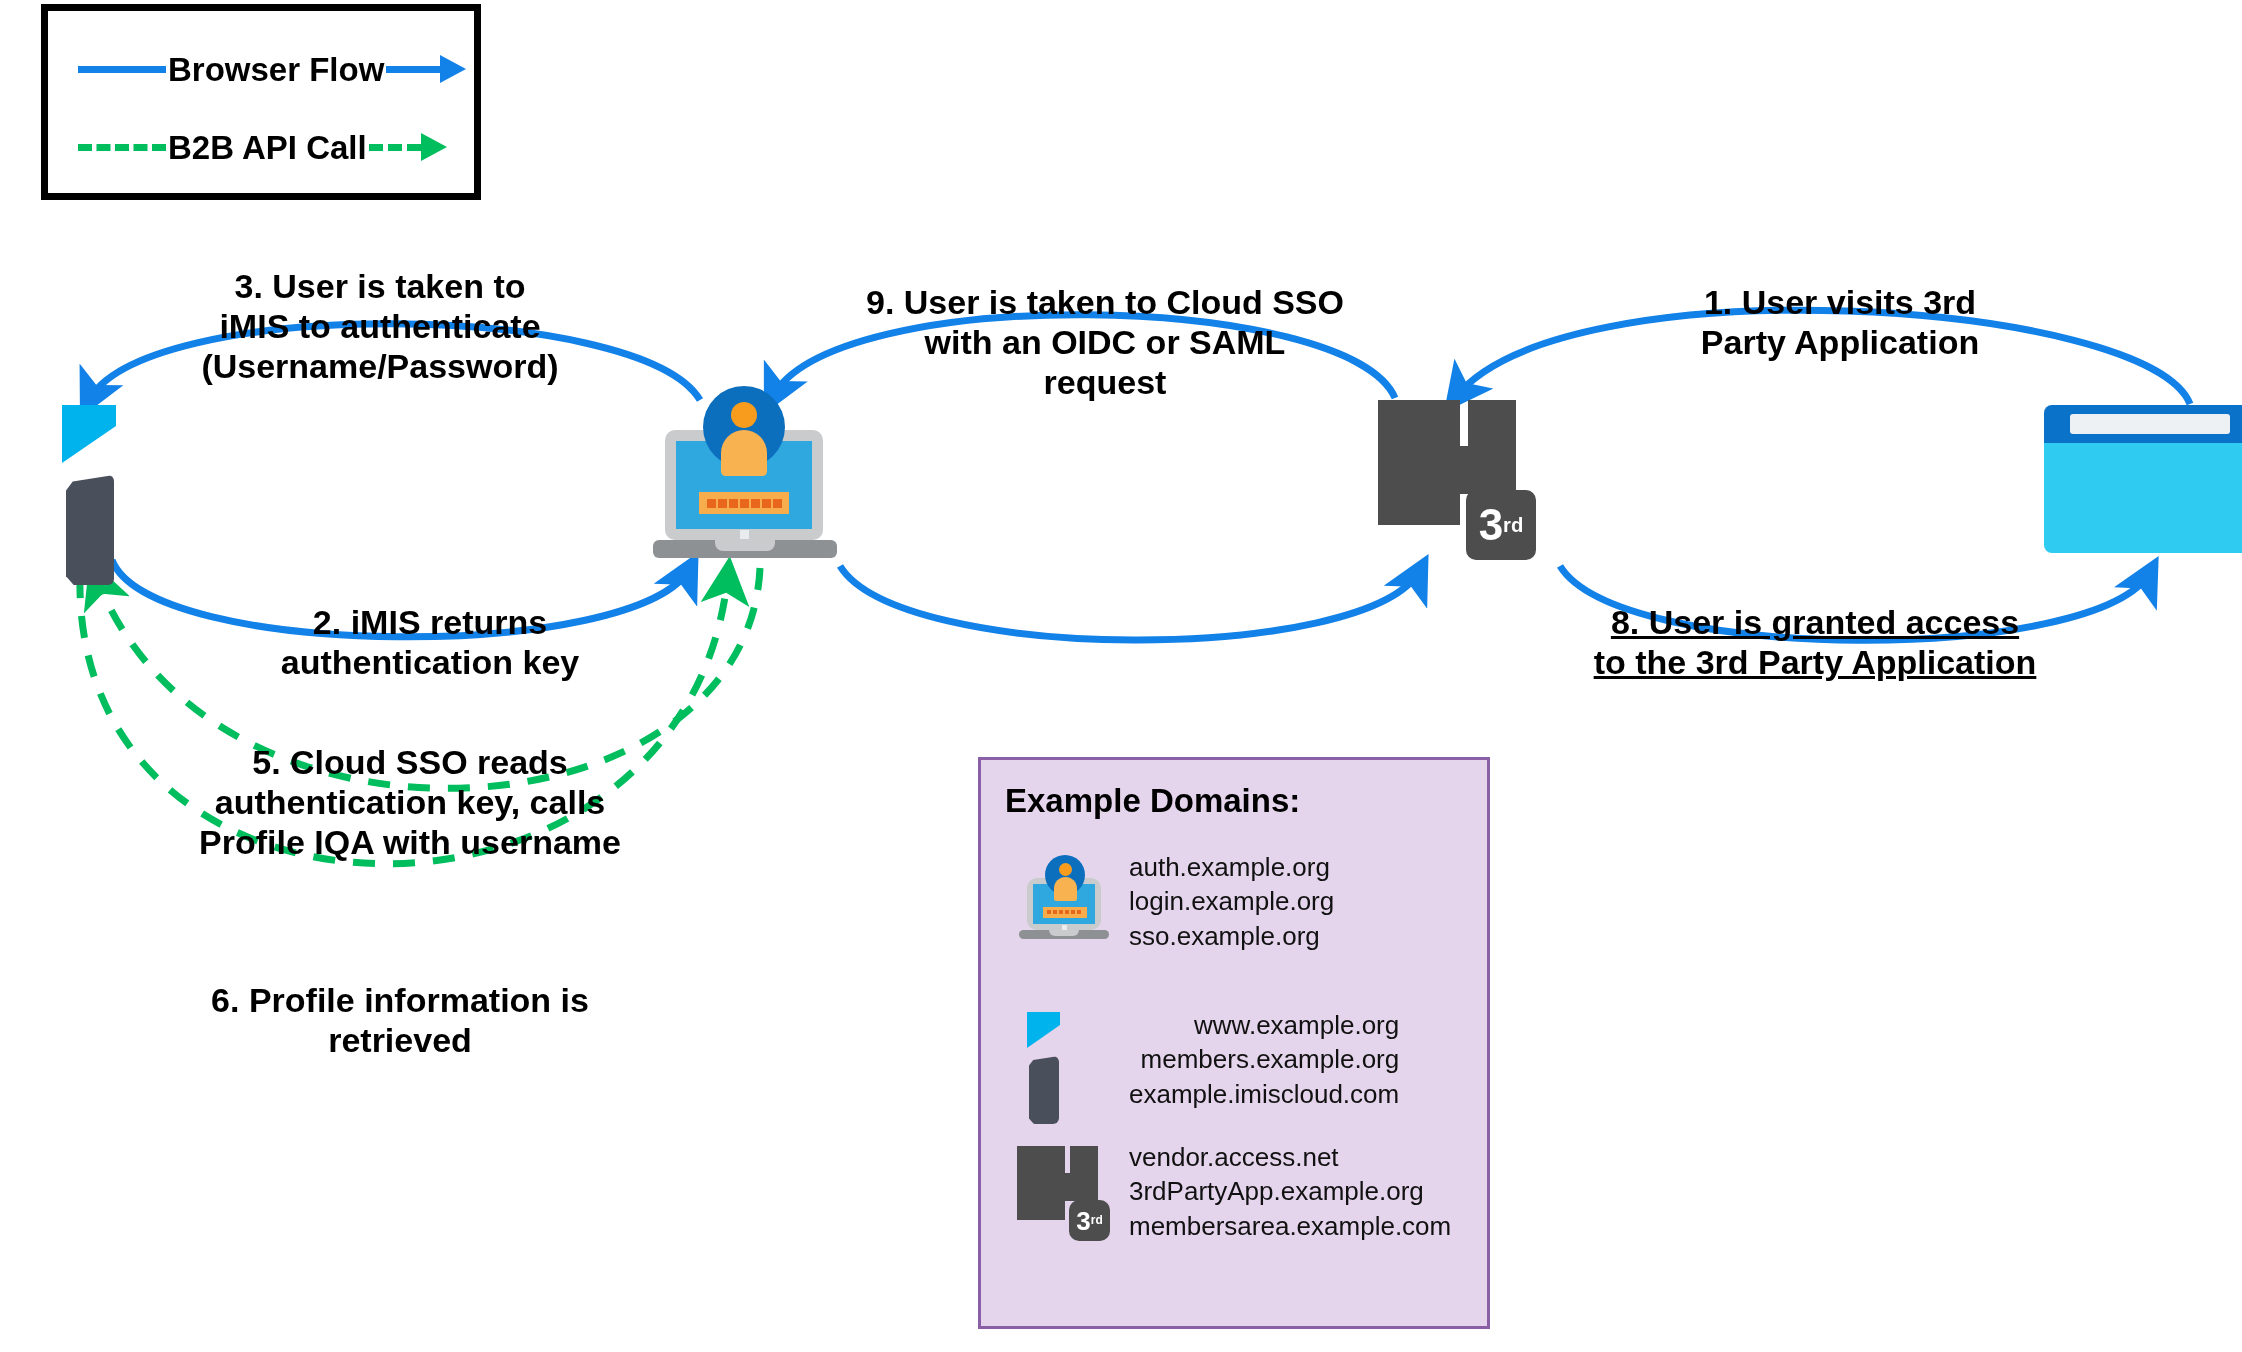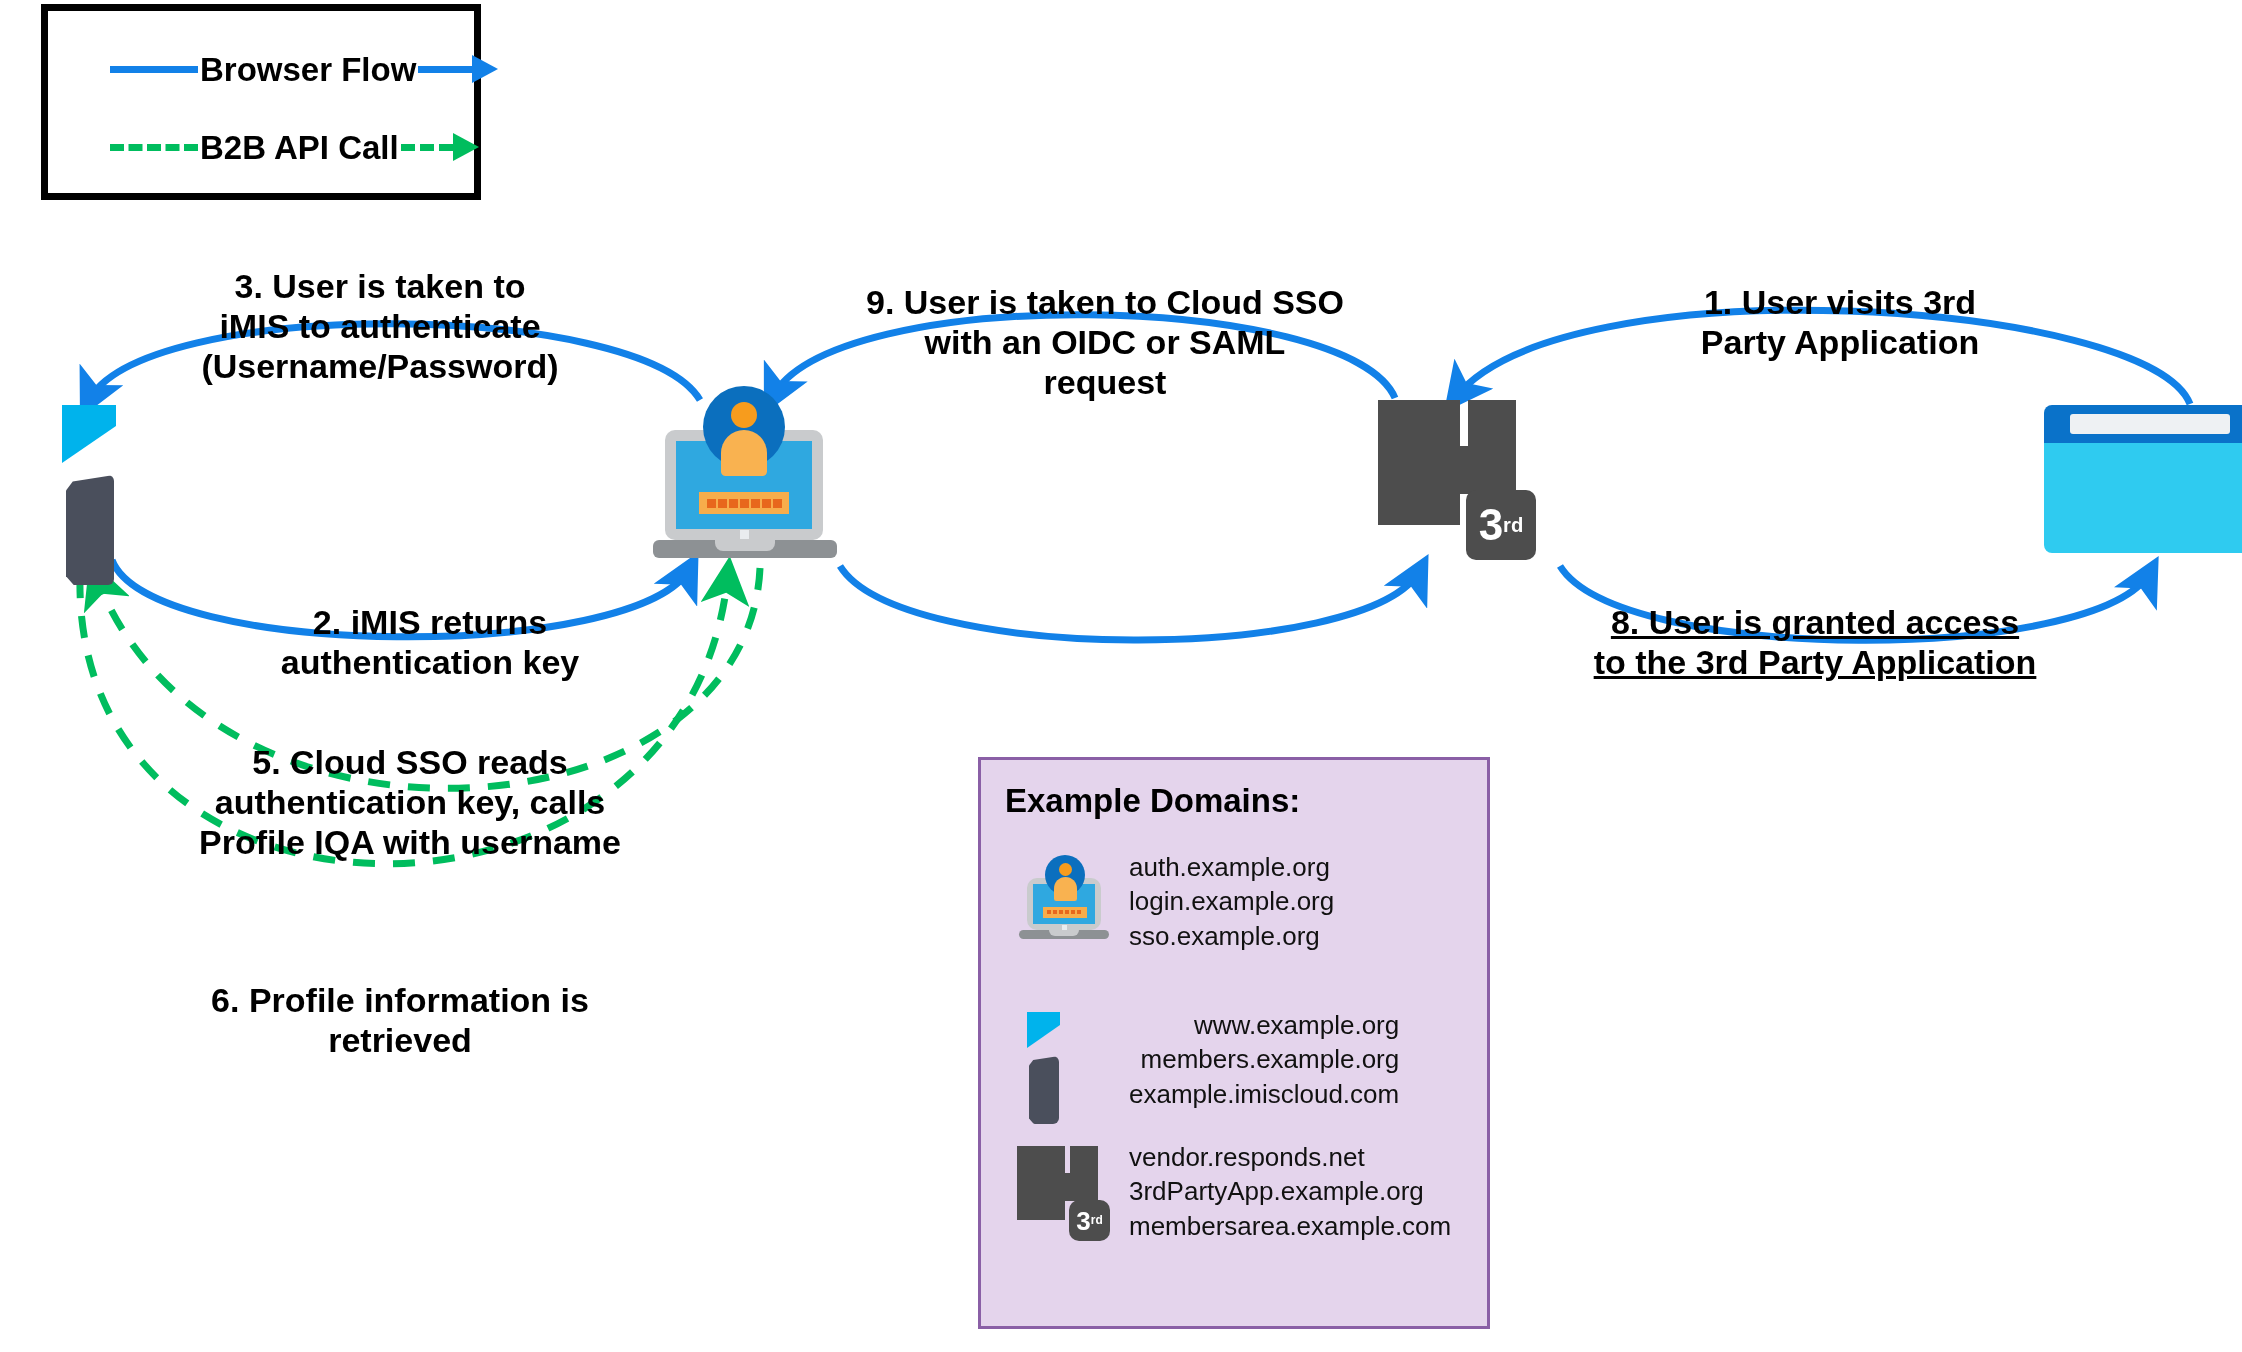--- a/index.html
+++ b/index.html
@@ -7,21 +7,21 @@
     width:2242px;height:1352px;position:relative;overflow:hidden;
     font-family:"Liberation Sans", sans-serif;
   }
   .stage{position:absolute;left:0;top:0;width:2242px;height:1352px;}
 
   
   #legend{
     position:absolute;left:41px;top:4px;width:440px;height:196px;
     border:7px solid #000000;background:#ffffff;box-sizing:border-box;
   }
-  .legend-row{position:absolute;left:0;width:100%;height:40px;display:flex;align-items:center;padding-left:32px;}
+  .legend-row{position:absolute;left:0;width:100%;height:40px;display:flex;align-items:center;}
   .legend-row.r1{top:38px;}
   .legend-row.r2{top:116px;}
   .legend-line{height:7px;}
   .legend-line.solid{background:#1281e8;}
   .legend-line.dashed{height:0;border-top:7px dashed #00bd5e;}
   .legend-label{
     font-size:33px;font-weight:bold;color:#000;white-space:nowrap;
     line-height:1;padding:0 2px;
   }
   .legend-arrow{width:0;height:0;border-top:14px solid transparent;border-bottom:14px solid transparent;}
@@ -285,19 +285,19 @@
         <div class="thirdparty" id="dom-tp">
           <div class="blk b1"></div>
           <div class="blk b2"></div>
           <div class="blk b3"></div>
           <div class="badge">
             <span class="n">3</span>
               <span class="sup">rd</span>
           </div>
         </div>
       </div>
-      <div class="dom-text">vendor.responds.net
+      <div class="dom-text">vendor.access.net
 3rdPartyApp.example.org
 membersarea.example.com</div>
     </div>
   </div>
 
 </div>
 
 </body></html>

